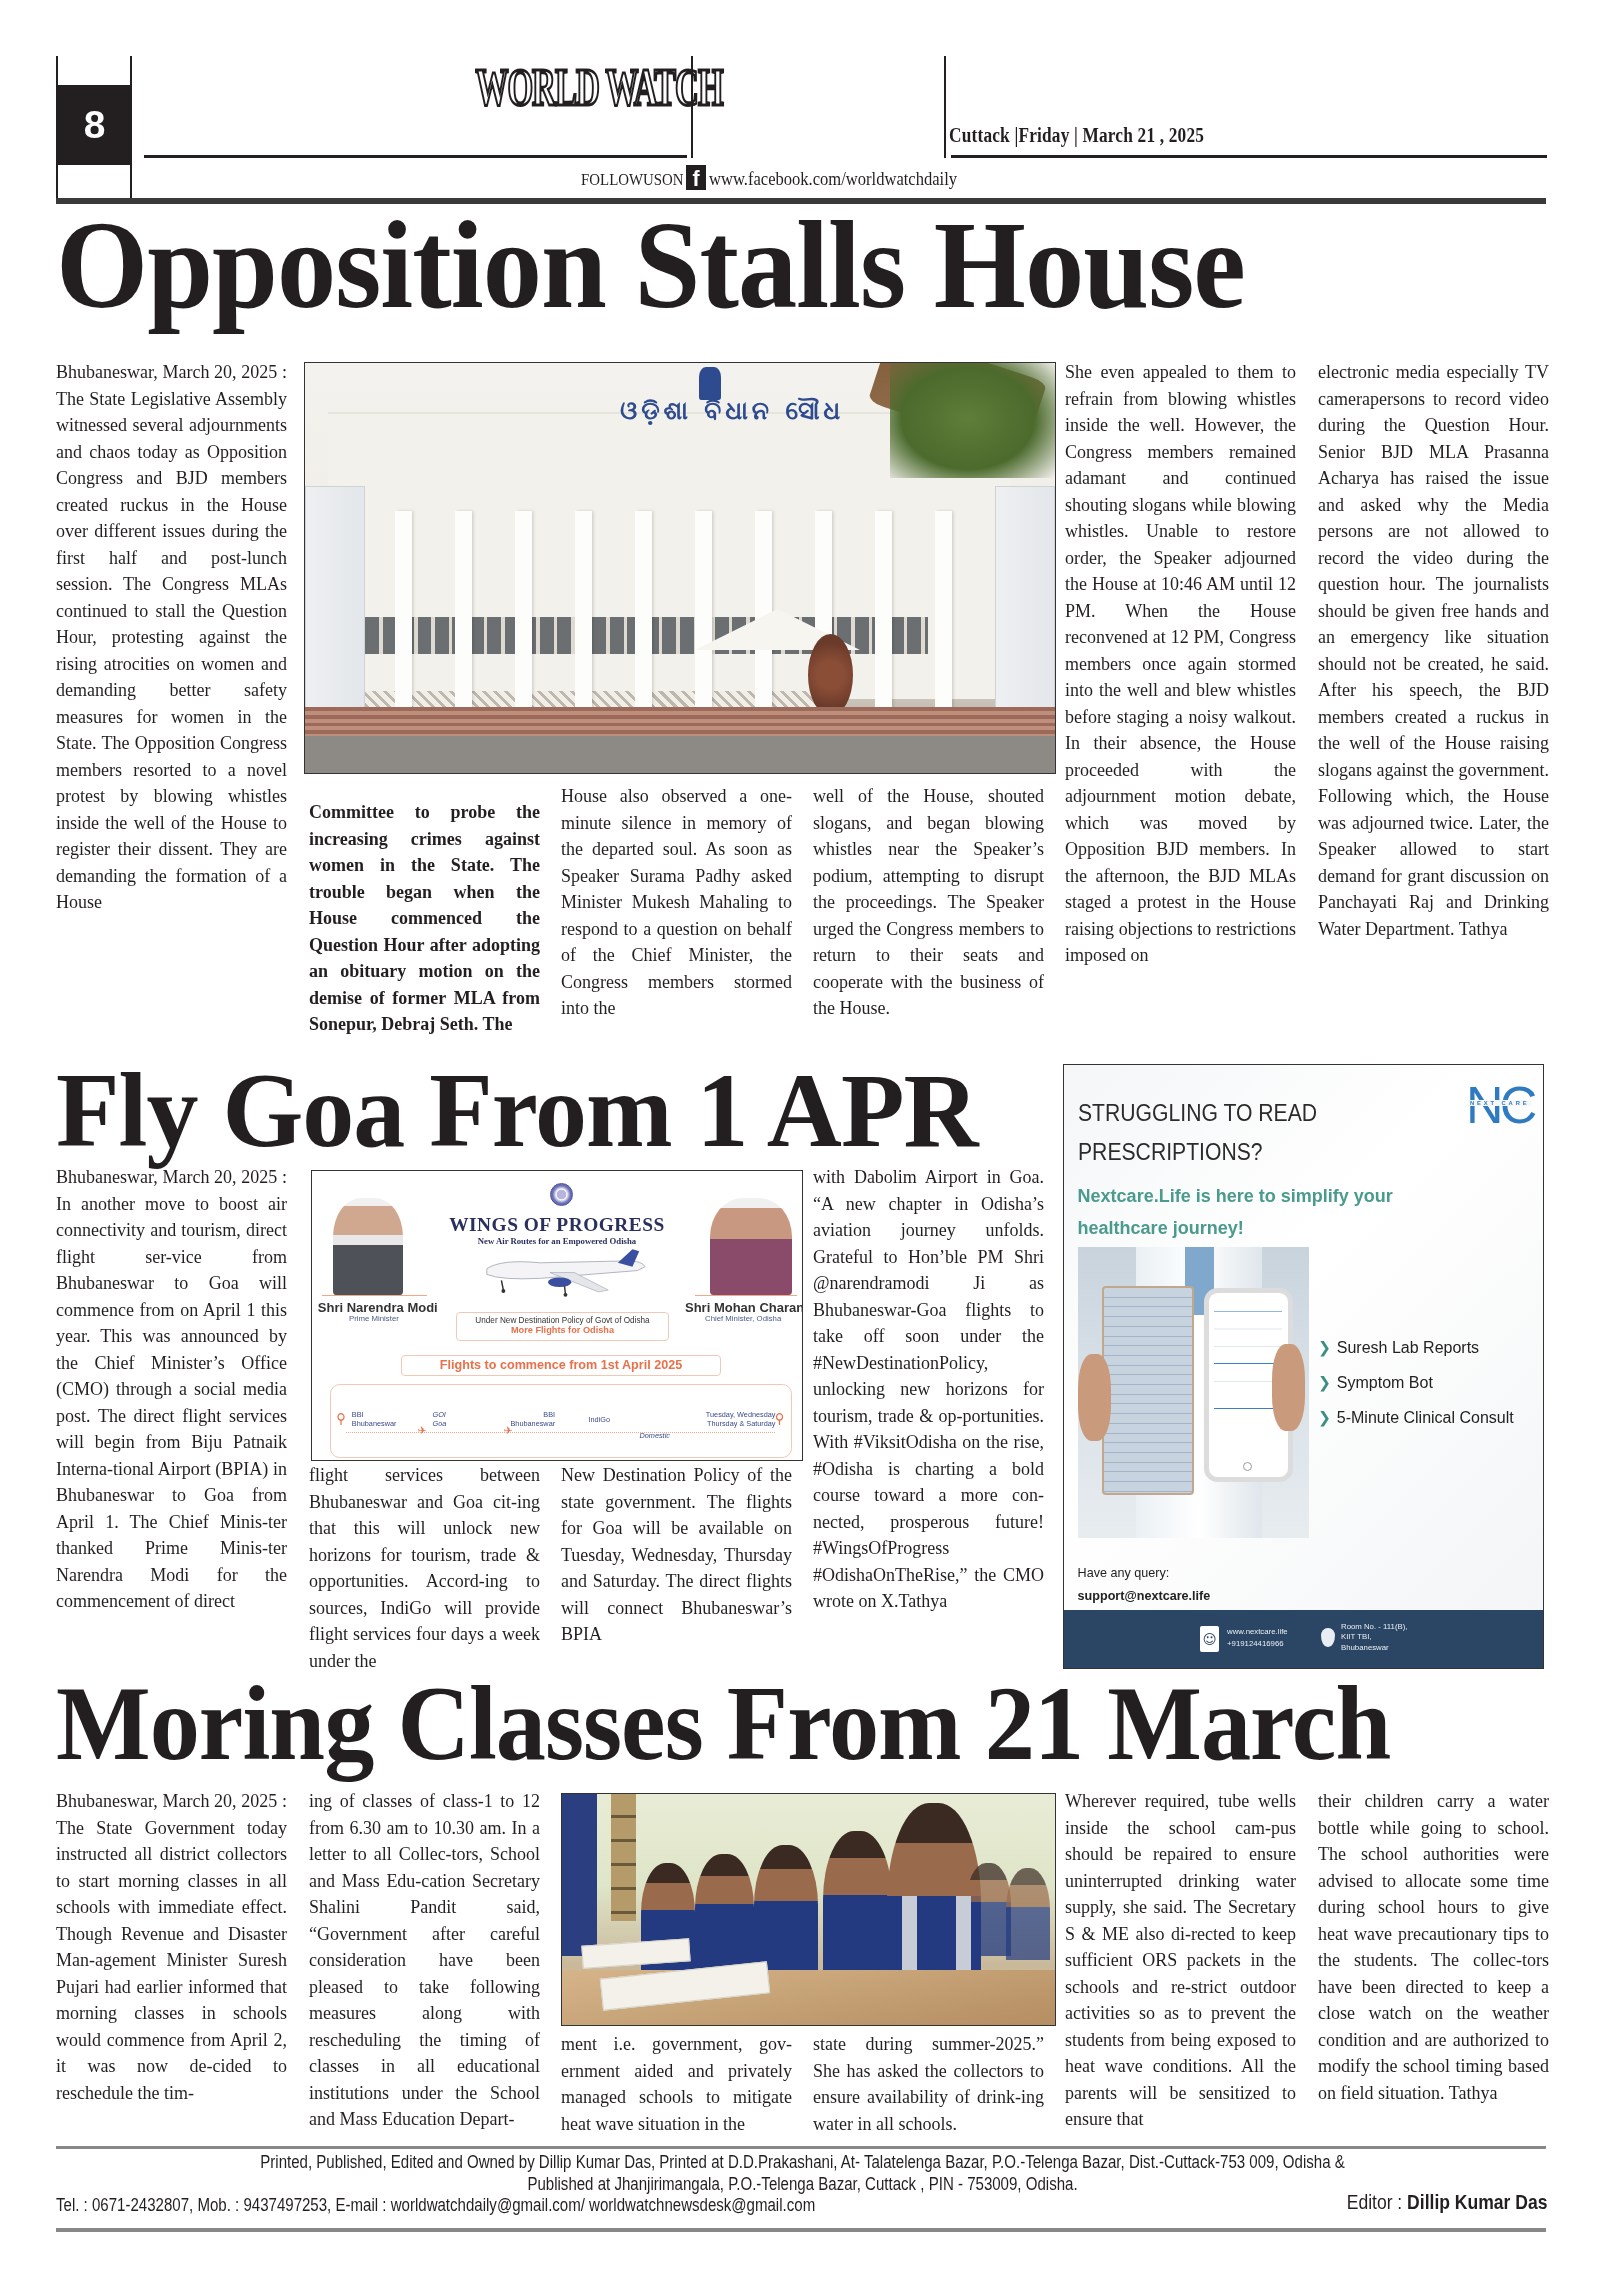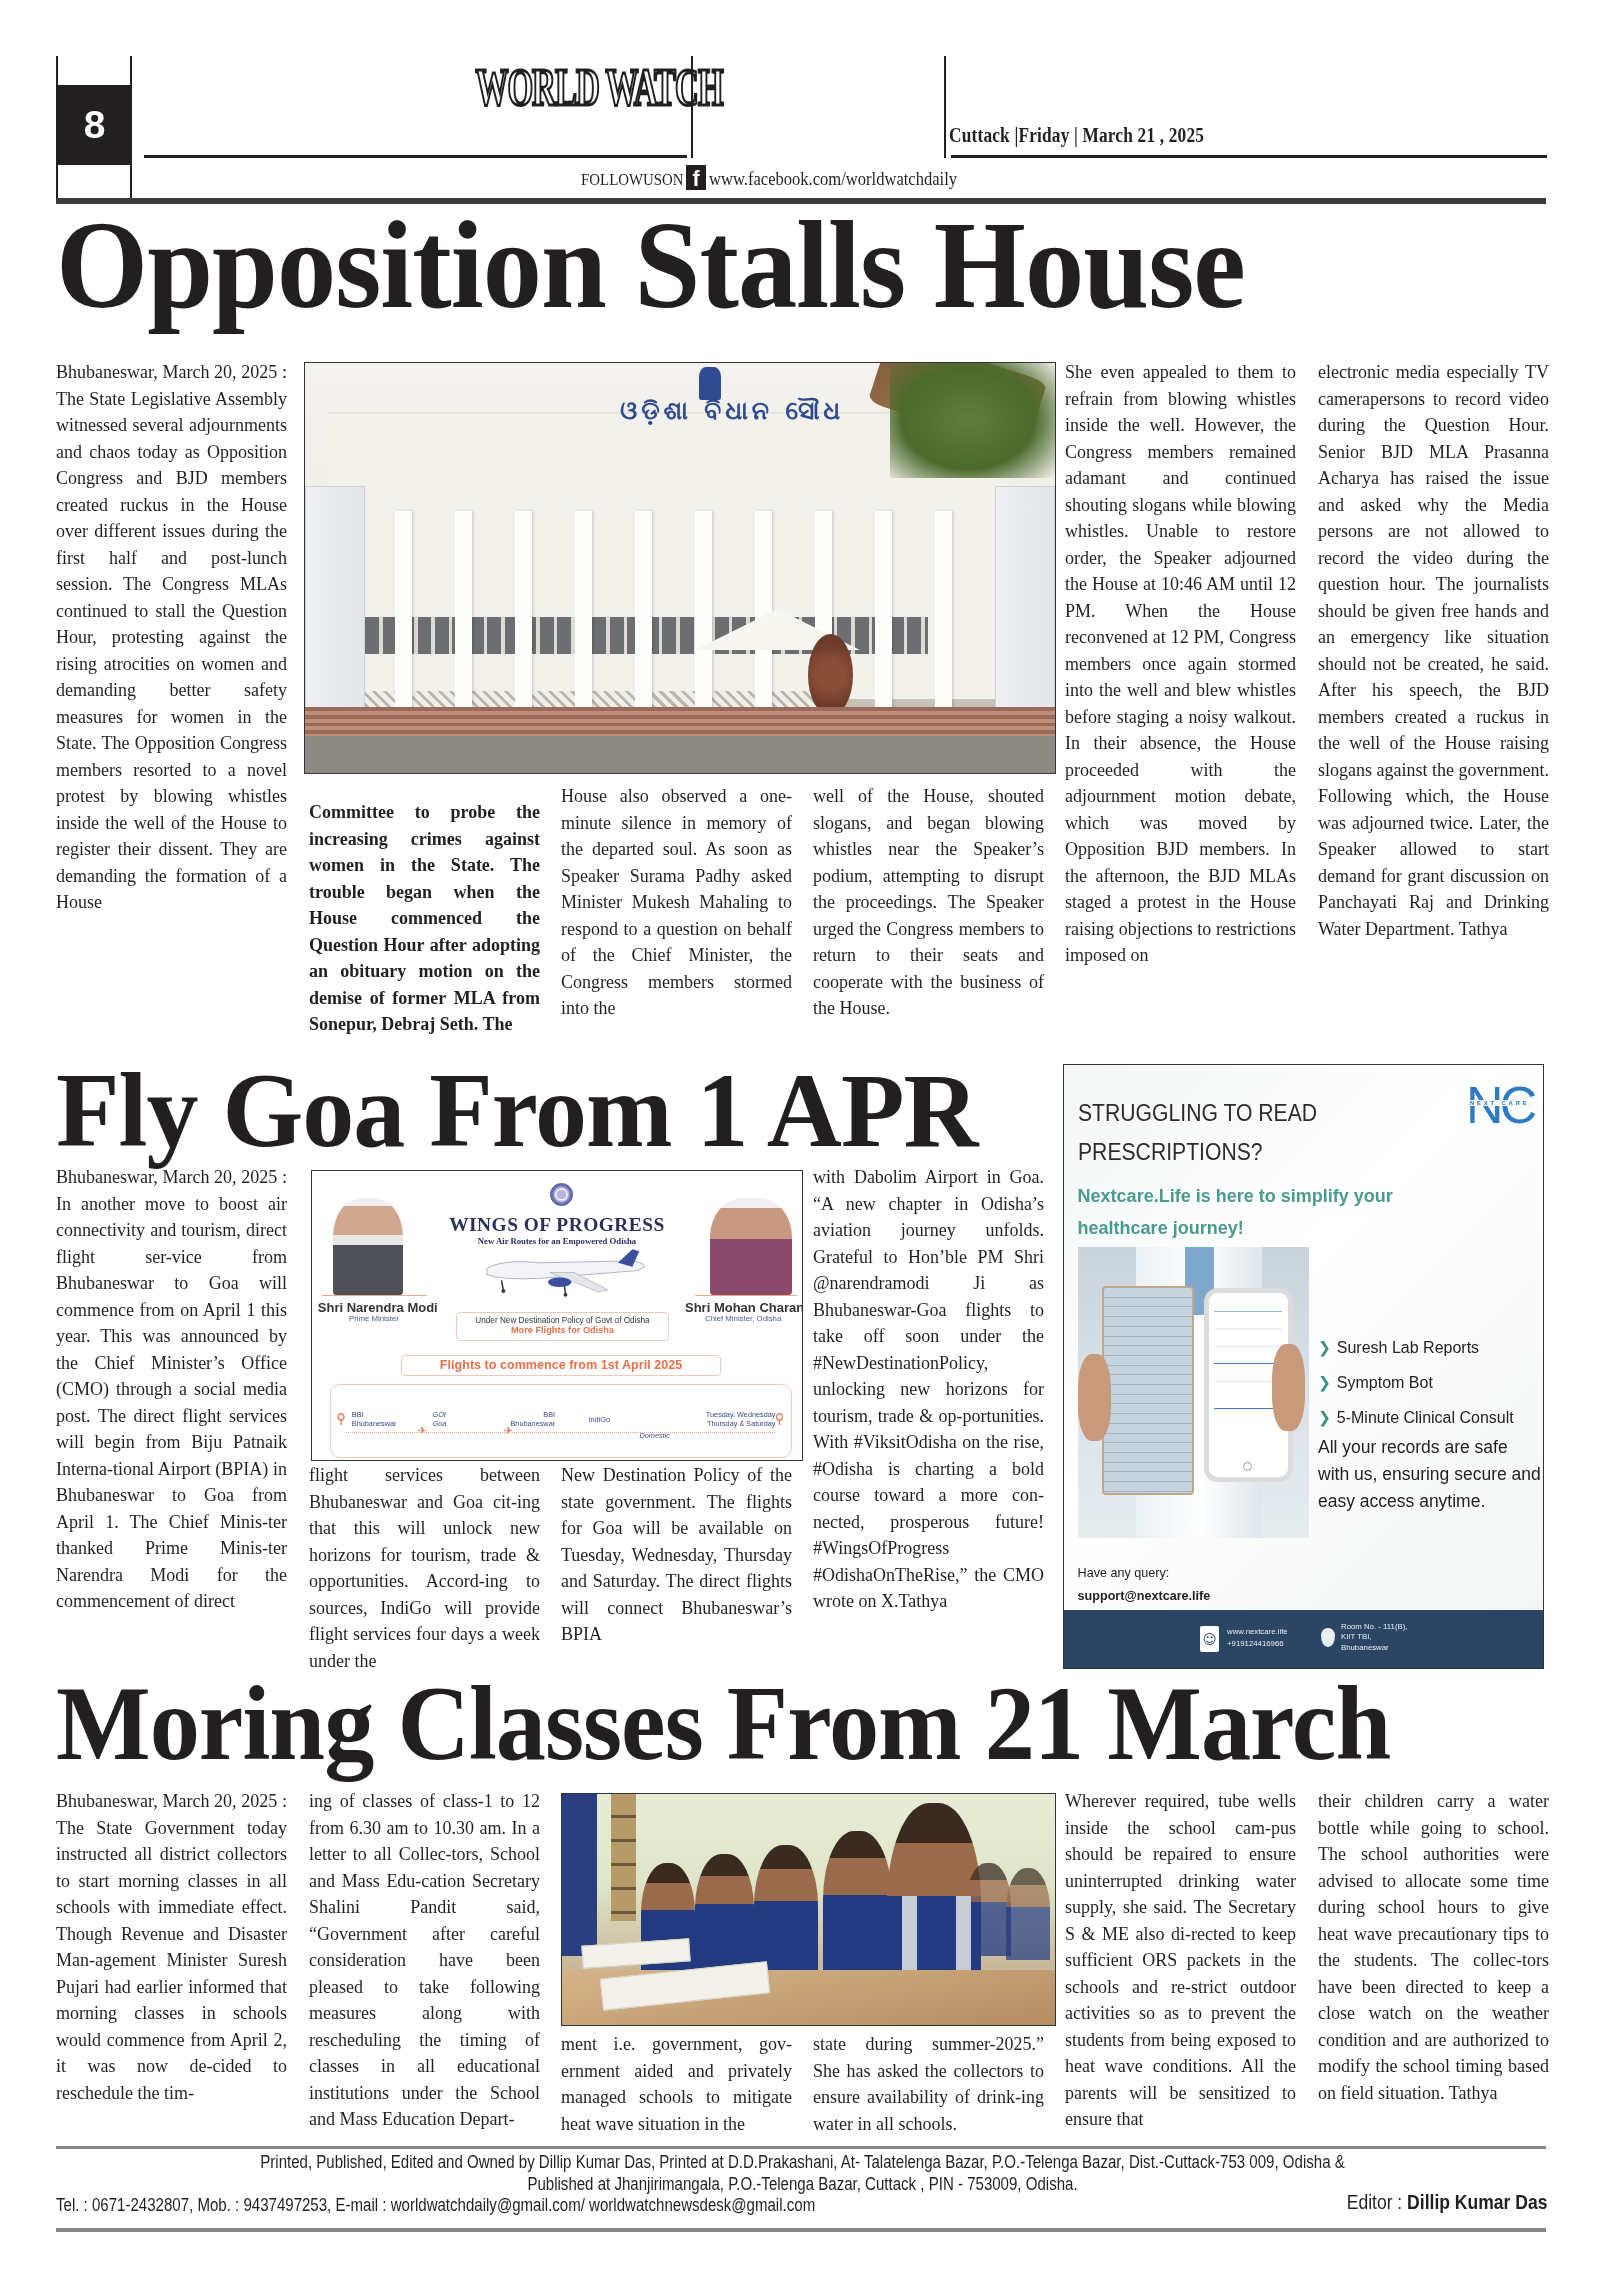--- a/index.html
+++ b/index.html
@@ -271,21 +271,20 @@
   </div>
   <div class="ad-feat" style="top:309px;">
     <span class="ad-feat-icon">❯</span>
     <span>Symptom Bot</span>
   </div>
   <div class="ad-feat" style="top:344px;">
     <span class="ad-feat-icon">❯</span>
     <span>5-Minute Clinical Consult</span>
   </div>
 
-  <div class="ad-safe">All your records are safe with us, ensuring secure and easy access anytime.</div>
 
   <div class="ad-query">
     <div>Have any query:</div>
     <div><b>support@nextcare.life</b></div>
   </div>
 
   <div class="ad-footer">
     <div class="ad-contact-icon">☺</div>
     <div class="ad-contact">
       <div>www.nextcare.life</div>

